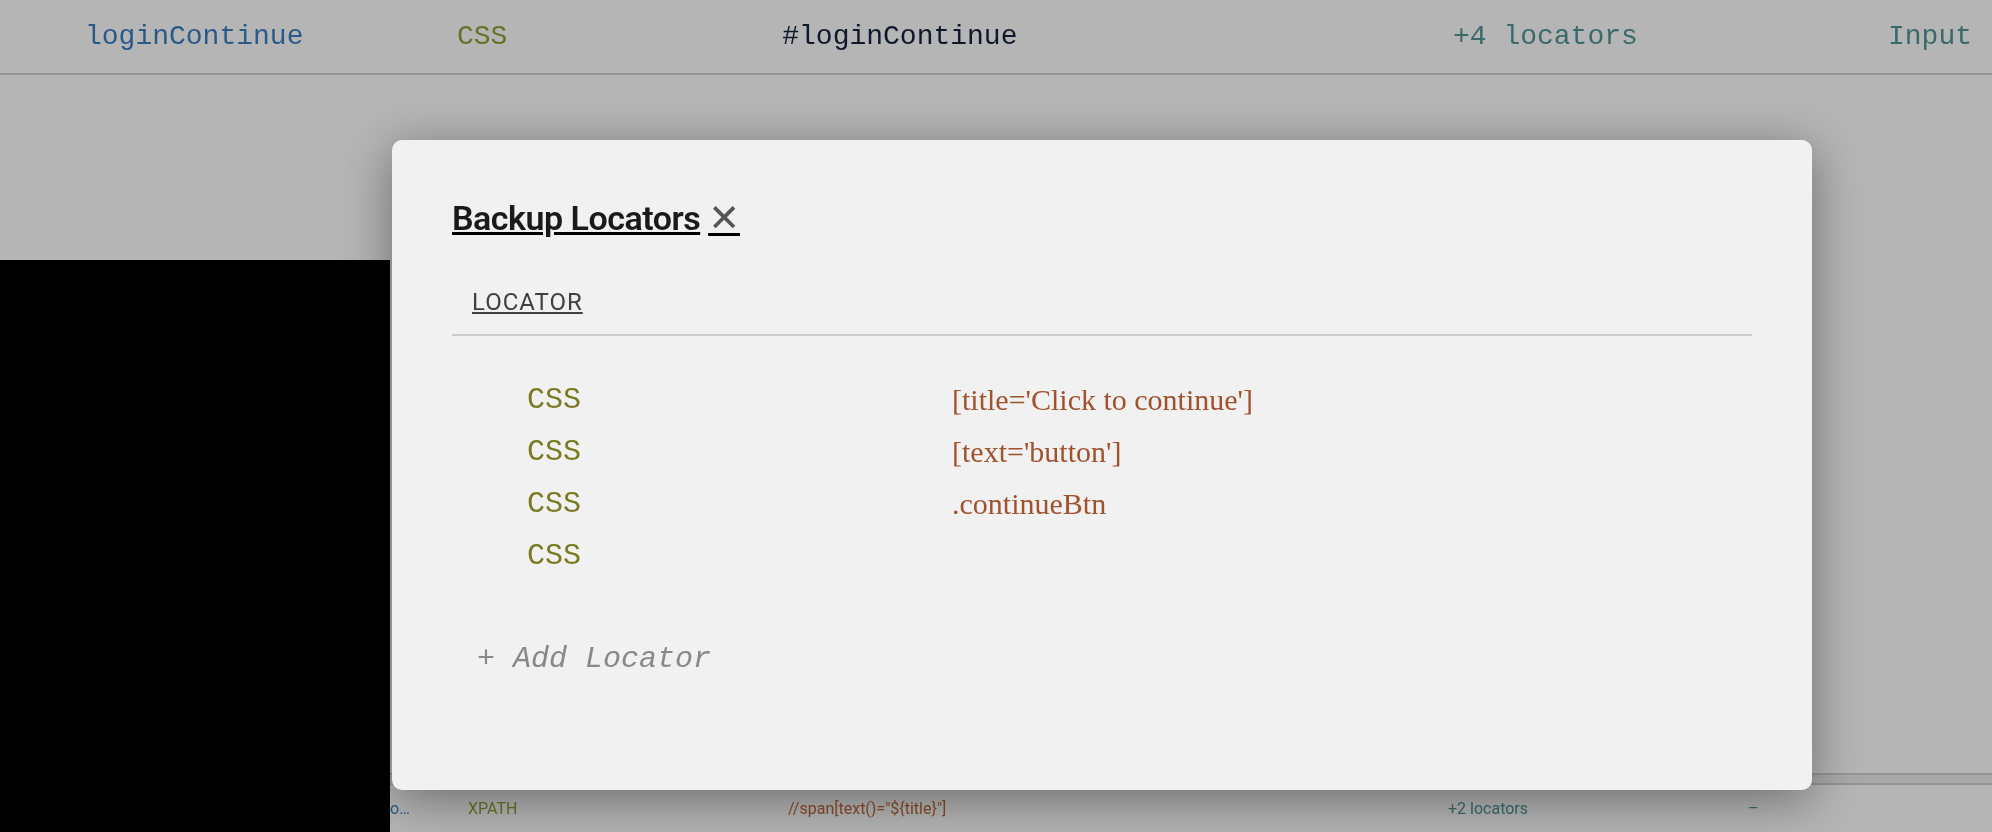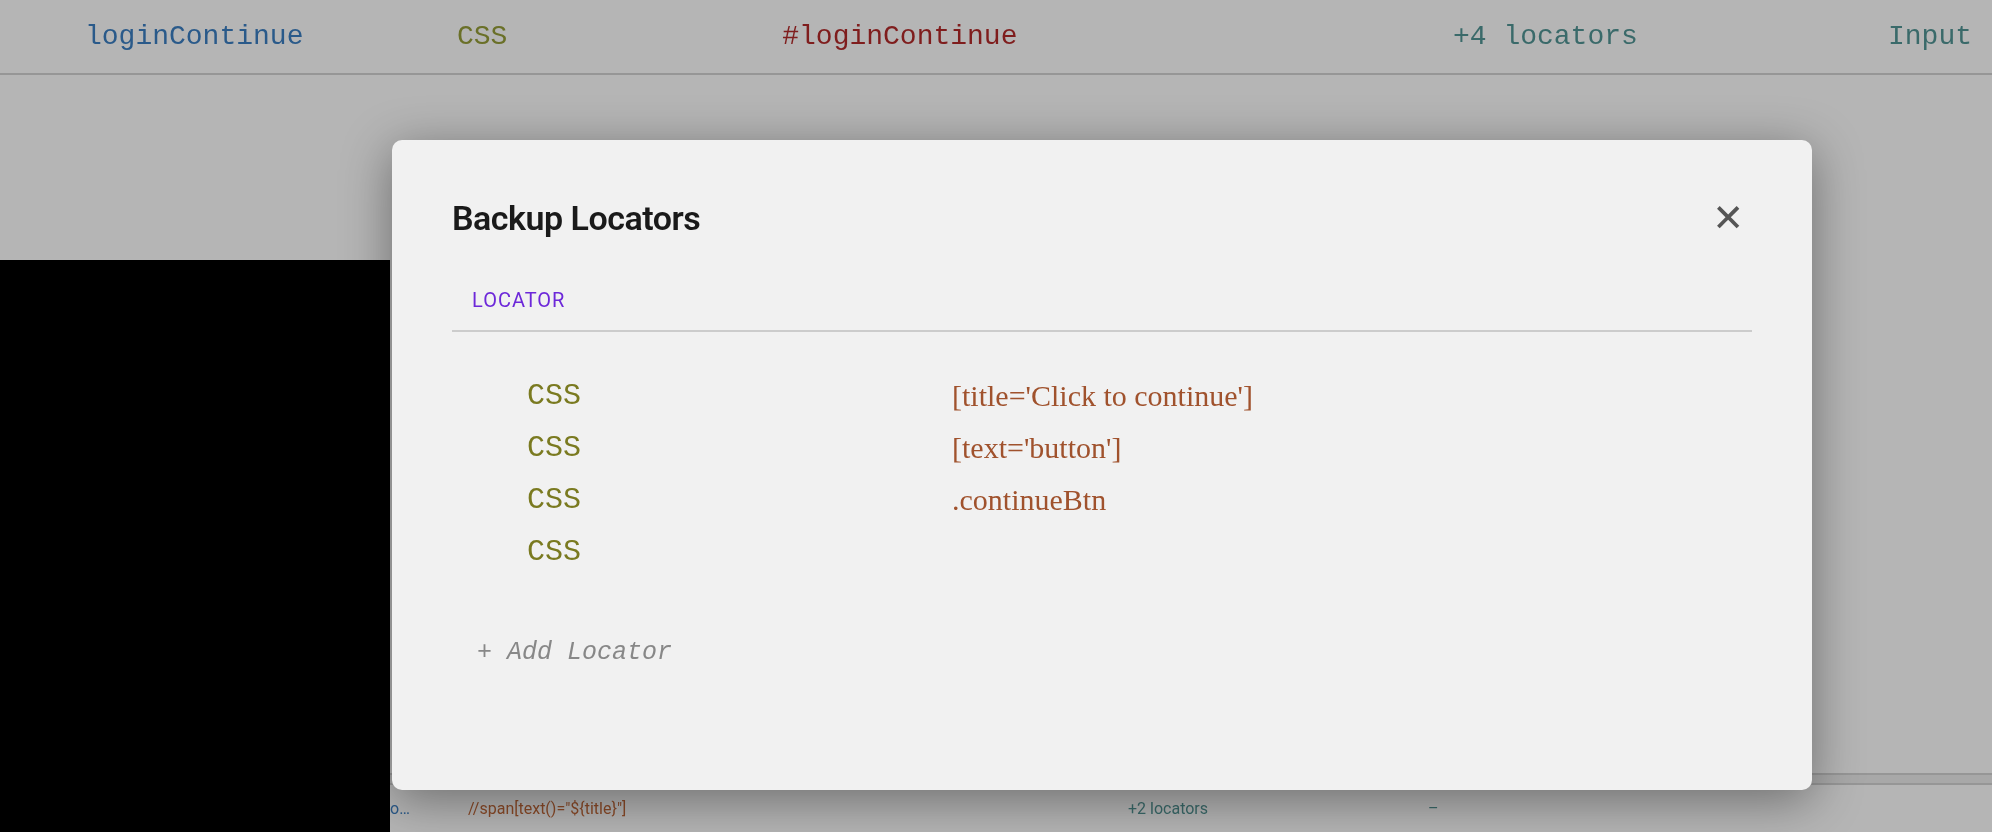--- a/index.html
+++ b/index.html
@@ -47,41 +47,42 @@
     .bg-table td {
       padding: 14px 20px;
       font-family: "Courier New", monospace;
       font-size: 28px;
       height: 74px;
       vertical-align: middle;
     }
     
     .bg-table .col-name { width: 430px; color: #2a5a8a; padding-left: 85px; }
     .bg-table .col-type { width: 320px; color: #6a7028; }
-    .bg-table .col-locator { width: 660px; color: #7f1d1d; }
+    .bg-table .col-locator { width: 660px; color: #0f172a; }
     .bg-table .col-count { width: 300px; color: #3a6a6a; }
     .bg-table .col-elem { width: 250px; color: #3a6a6a; text-align: right; }
     
     .modal {
       position: absolute;
       top: 140px;
       left: 392px;
       width: 1420px;
       height: 650px;
       background: #f1f1f1;
       border-radius: 10px;
       box-shadow: 0 10px 50px rgba(0,0,0,0.4);
       padding: 55px 60px 40px 60px;
     }
     
     .modal-header {
       display: flex;
-      justify-content: space-between;
+      justify-content: flex-start;
       align-items: center;
       margin-bottom: 35px;
+      text-decoration: underline;
     }
     
     .modal-title {
       font-size: 34px;
       font-weight: 600;
       color: #1a1a1a;
       letter-spacing: -0.5px;
     }
     
     .close-btn {
@@ -103,24 +104,25 @@
     .mth-col1 {
       width: 500px;
       padding-left: 55px;
       font-size: 24px;
       letter-spacing: 1px;
       color: #333;
     }
     
     .mth-col2 {
       flex: 1;
-      font-size: 20px;
+      font-size: 24px;
       letter-spacing: 1px;
-      color: #6d28d9;
+      color: #404040;
       padding-left: 20px;
+      text-decoration: underline;
     }
     
     .modal-rows {
       padding-top: 38px;
       padding-bottom: 30px;
     }
     
     .modal-row {
       display: flex;
       padding: 9px 0;
@@ -138,21 +140,21 @@
       flex: 1;
       font-family: Liberation Serif, serif;
       font-size: 30px;
       color: #a0522d;
     }
     
     .add-locator {
       margin-top: 30px;
       padding-left: 25px;
       font-family: "Courier New", monospace;
-      font-size: 25px;
+      font-size: 30px;
       font-style: italic;
       color: #888;
       cursor: pointer;
       background: none;
       border: none;
     }
     
     .bg-row-bottom {
       position: absolute;
       bottom: 0;
@@ -188,20 +190,21 @@
       </tr>
     </tbody>
       </table>
   </div>
 </div>
 
 <div class="sidebar-dark" style="position:absolute;top:130px;left:0;width:390px;height:702px;"></div>
 
 <div class="bg-row-bottom">
   <div class="brb-name" style="padding:14px 0 14px 0;">o…</div>
+  <div class="brb-type" style="padding:14px 20px;">XPATH</div>
   <div class="brb-locator" style="padding:14px 20px;">//span[text()="${title}"]</div>
   <div class="brb-count" style="padding:14px 20px;">+2 locators</div>
   <div class="brb-elem" style="padding:14px 20px;">–</div>
 </div>
 
 <div class="modal">
   <div class="modal-header">
     <div class="modal-title">Backup Locators</div>
     <button class="close-btn">
       <span>✕</span>

